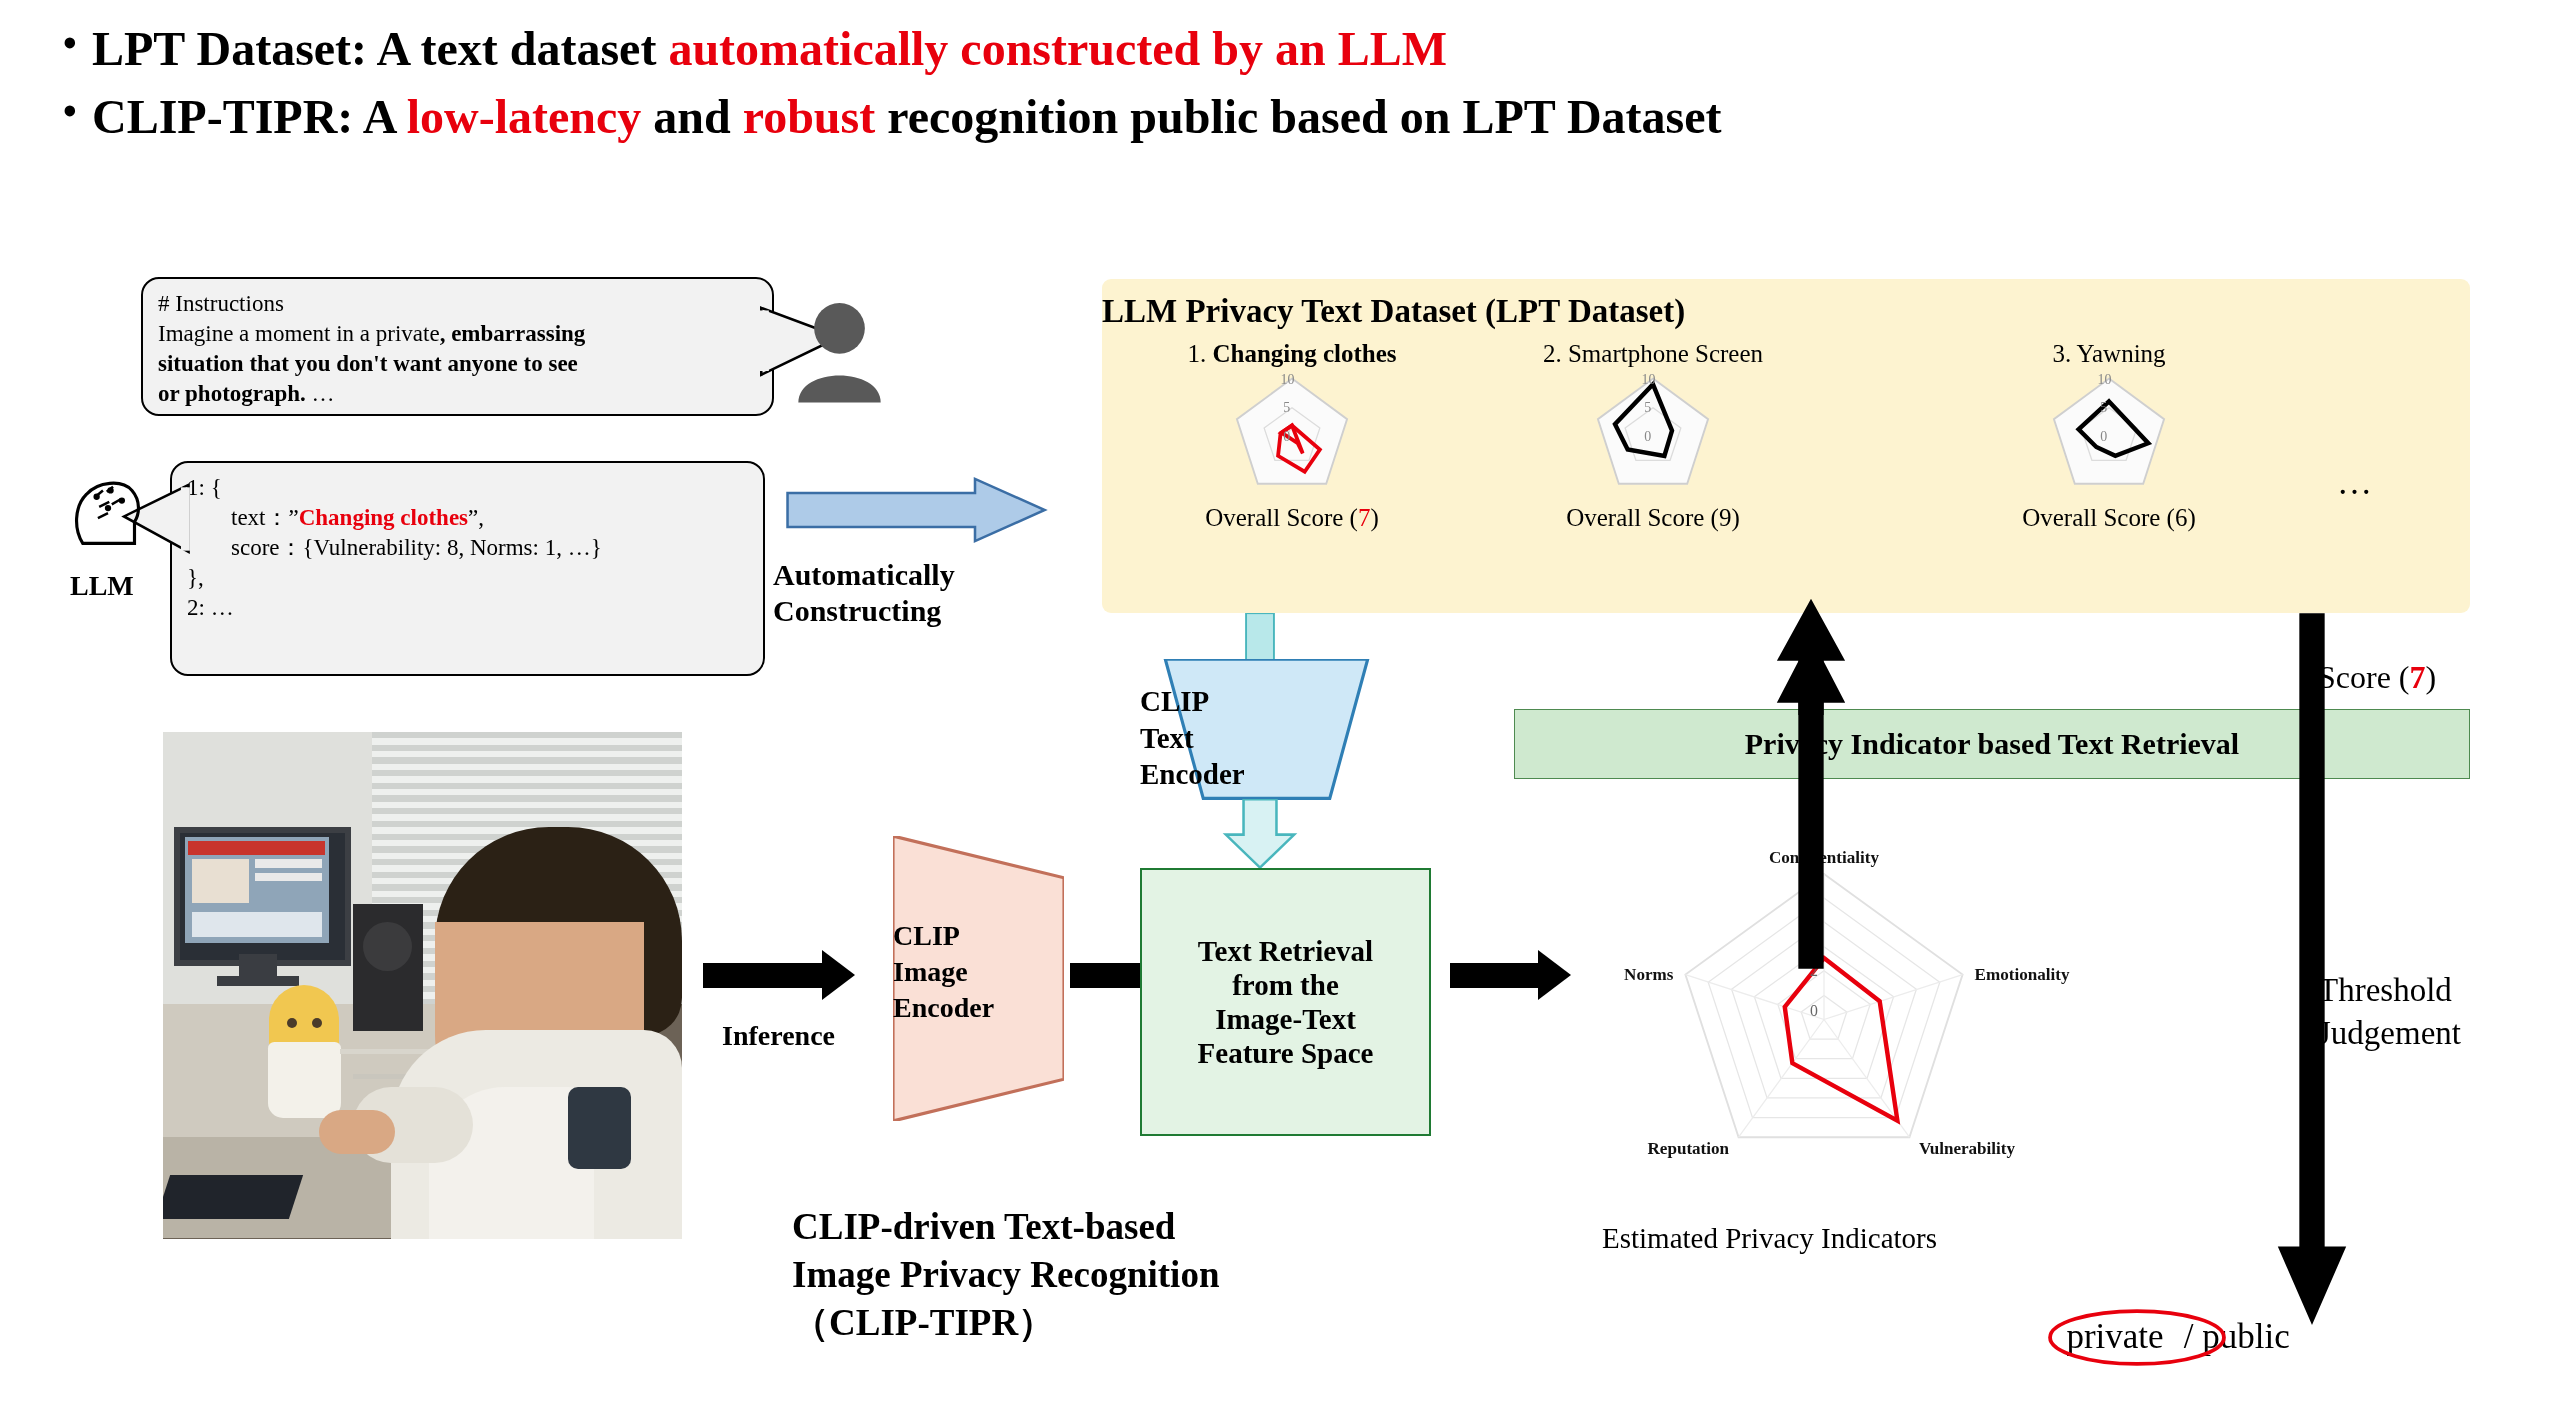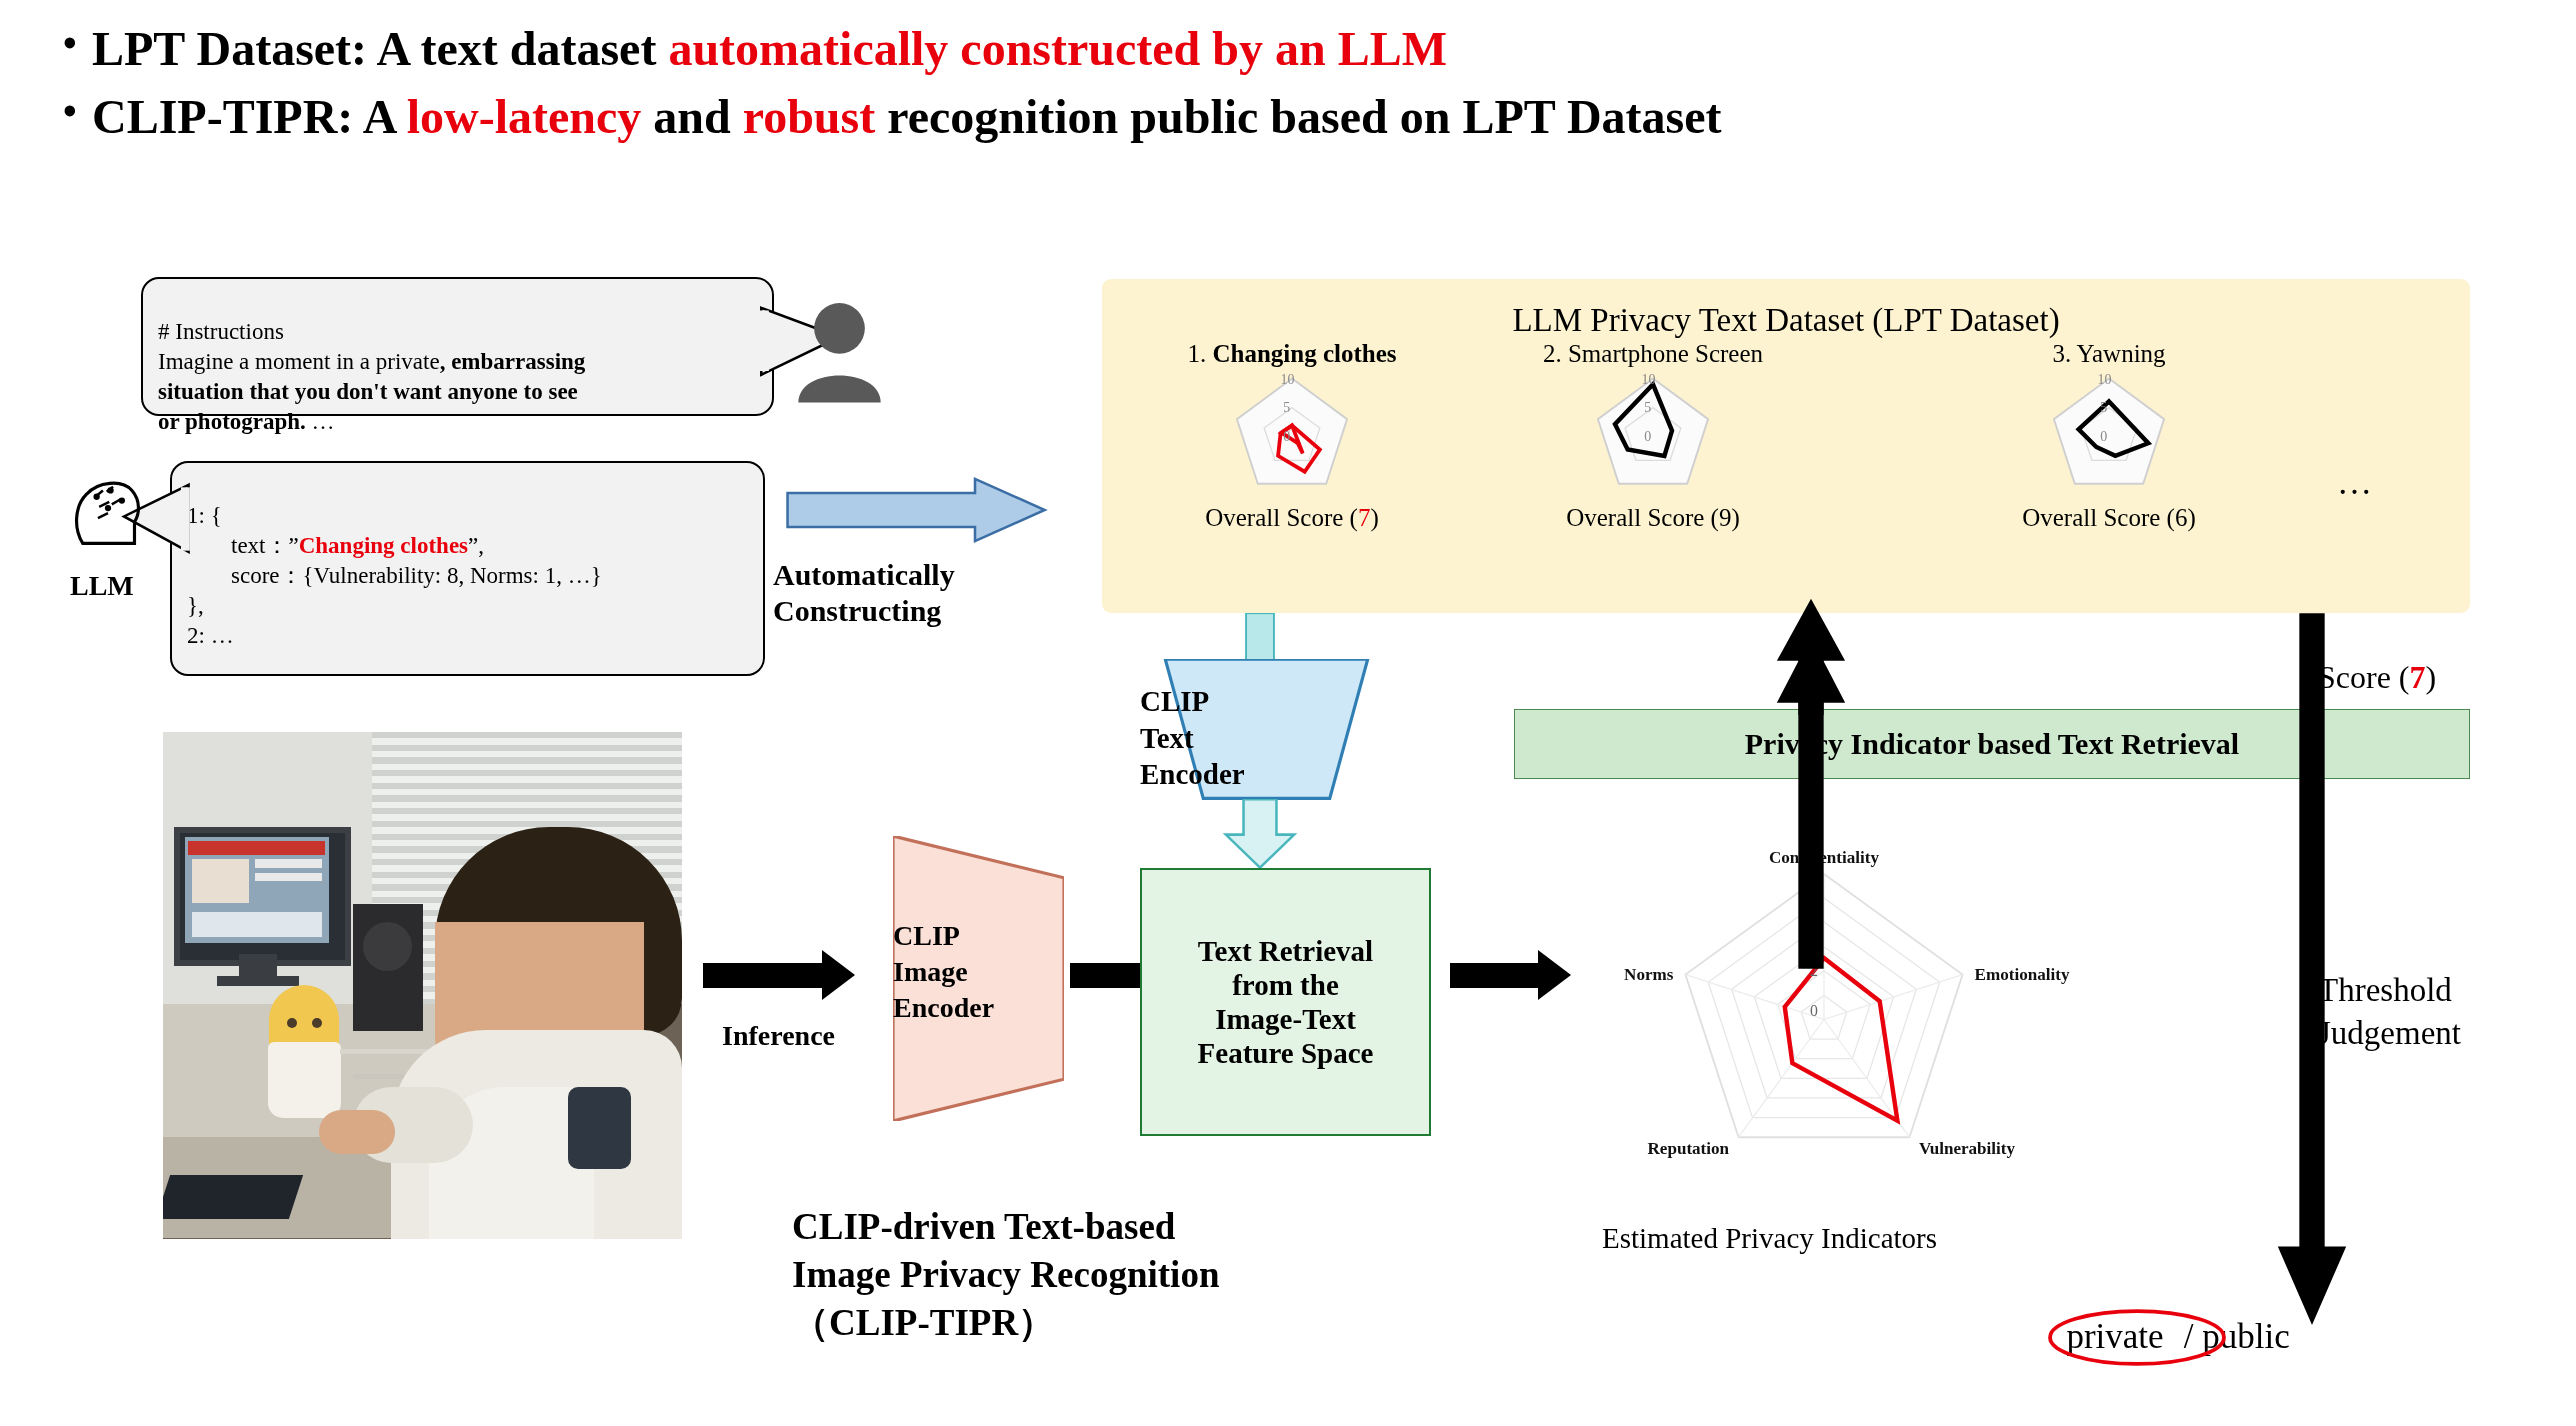--- a/index.html
+++ b/index.html
@@ -52,42 +52,40 @@
     background: #f2f2f2;
     border: 2.5px solid #000;
     border-radius: 18px;
     box-sizing: border-box;
   }
   .bubble-inner {
     padding: 10px 15px;
     font-size: 23px;
     line-height: 1.30;
     color: #000;
-    margin-top: 28px;
   }
 
   
   #lpt-panel {
     position: absolute;
     left: 1102px;
     top: 279px;
     width: 1368px;
     height: 334px;
     background: #fdf3d0;
     border-radius: 9px;
   }
   #lpt-title {
     position: absolute;
     top: 14px;
     width: 100%;
-    text-align: center;
+    text-align: left;
     font-size: 33px;
-    font-weight: normal;
-    color: #000;
-    margin-top: 9px;
+    font-weight: bold;
+    color: #000;
   }
   .radar-col {
     position: absolute;
     top: 61px;
     width: 342px;
     text-align: center;
   }
   .radar-cap {
     font-size: 25px;
     color: #000;

